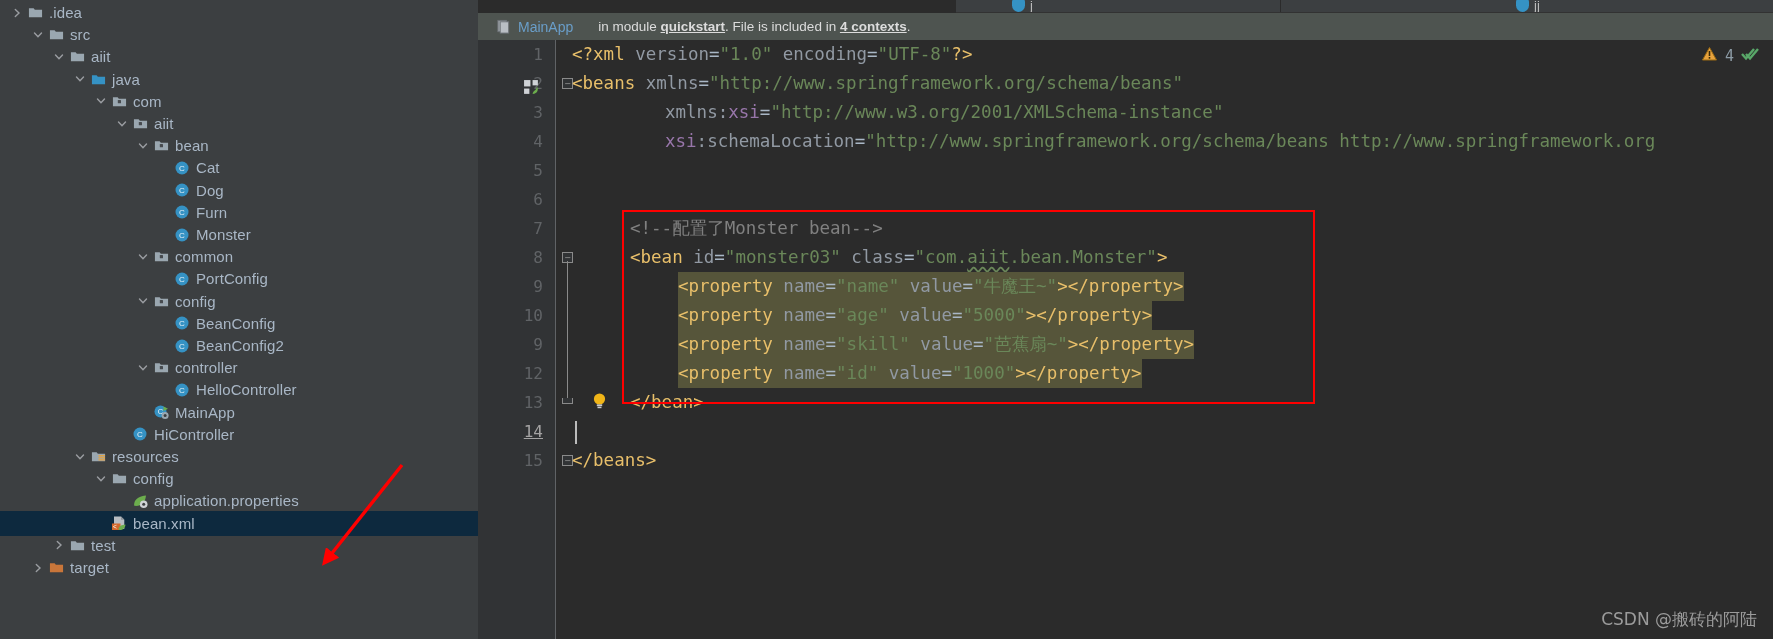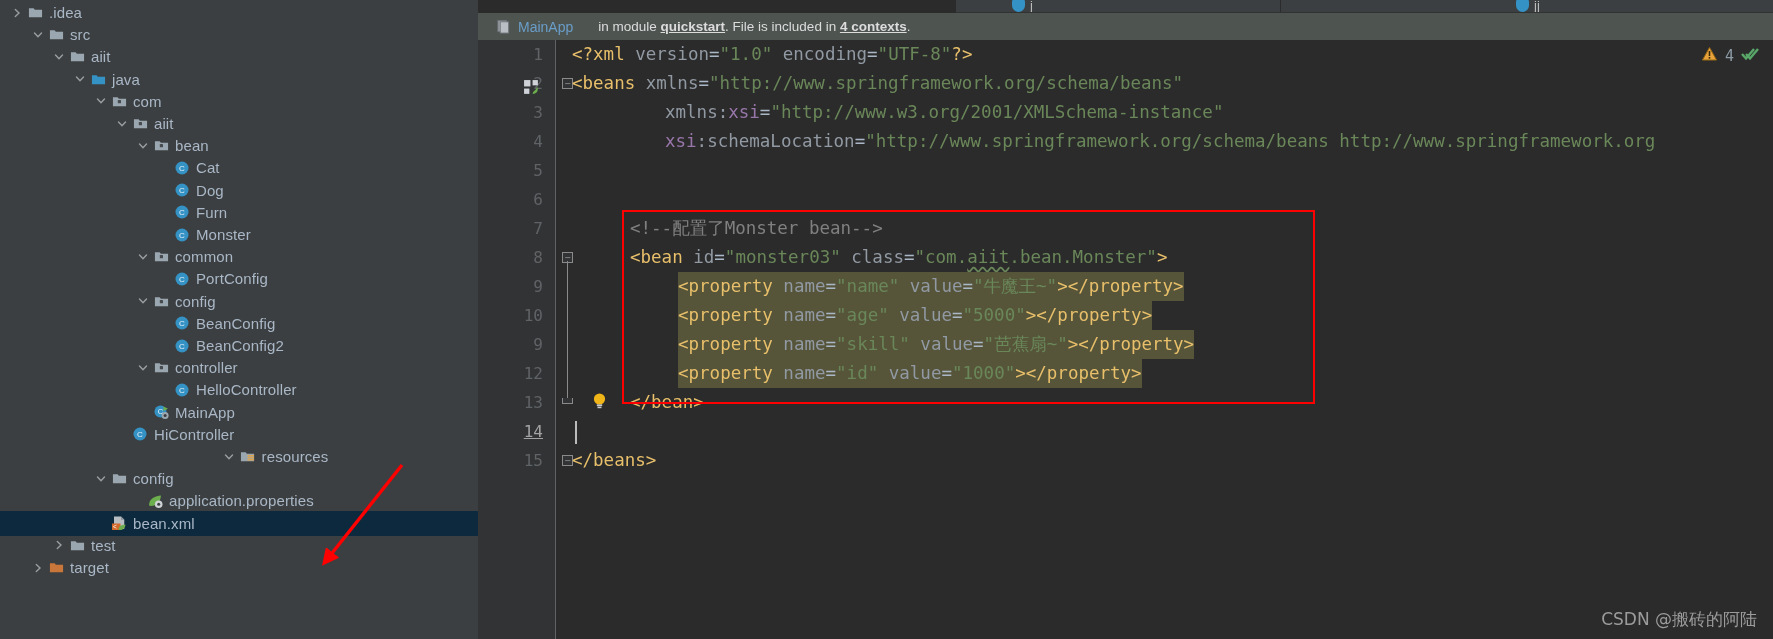--- a/index.html
+++ b/index.html
@@ -400,21 +400,21 @@
         <div class="tree-row" style="position: absolute; left: 0px; right: 0px; top: 421.8px; padding-left: 113px;">
           <span class="arrow none"></span>
           <span class="icon-wrap">
             <svg width="16" height="16" viewBox="0 0 16 16">
               <circle cx="8" cy="8" r="6.5" fill="#3592c4"></circle>
               <text x="8" y="11" font-size="8" fill="#e8f2f8" text-anchor="middle" font-family="Liberation Sans, sans-serif">C</text>
             </svg>
           </span>
           <span class="node-label">HiController</span>
         </div>
-        <div class="tree-row" style="position: absolute; left: 0px; right: 0px; top: 444px; padding-left: 71px; justify-content: center;">
+        <div class="tree-row" style="position: absolute; left: 0px; right: 0px; top: 444px; padding-left: 71px;">
           <span class="arrow">
             <svg width="10" height="10" viewBox="0 0 10 10">
               <path d="M1.5 3 L5 6.8 L8.5 3" stroke="#9a9da1" stroke-width="1.4" fill="none" stroke-linecap="round"></path>
             </svg>
           </span>
           <span class="icon-wrap">
             <svg width="17" height="15" viewBox="0 0 16 16">
               <path d="M1 3.5h5l1.3 1.6H15V13H1z" fill="#9aa7b0"></path>
               <rect x="8" y="6.5" width="7" height="1.3" fill="#e8a33d"></rect>
               <rect x="8" y="8.7" width="7" height="1.3" fill="#e8a33d"></rect>
@@ -429,21 +429,21 @@
               <path d="M1.5 3 L5 6.8 L8.5 3" stroke="#9a9da1" stroke-width="1.4" fill="none" stroke-linecap="round"></path>
             </svg>
           </span>
           <span class="icon-wrap">
             <svg width="17" height="15" viewBox="0 0 16 16">
               <path d="M1 3.5h5l1.3 1.6H15V13H1z" fill="#9aa7b0"></path>
             </svg>
           </span>
           <span class="node-label">config</span>
         </div>
-        <div class="tree-row" style="position: absolute; left: 0px; right: 0px; top: 488.4px; padding-left: 113px; margin-left: 15px;">
+        <div class="tree-row" style="position: absolute; left: 0px; right: 0px; top: 488.4px; padding-left: 113px;">
           <span class="arrow none"></span>
           <span class="icon-wrap">
             <svg width="17" height="16" viewBox="0 0 16 16">
               <path d="M1.5 12.5 C1.5 5 8 3 13.5 2.5 C13 9 9 13 3.5 13 Z" fill="#6cad4d"></path>
               <circle cx="11.2" cy="11.2" r="3.8" fill="#cfd2d6"></circle>
               <circle cx="11.2" cy="11.2" r="1.5" fill="#3c3f41"></circle>
             </svg>
           </span>
           <span class="node-label">application.properties</span>
         </div>

